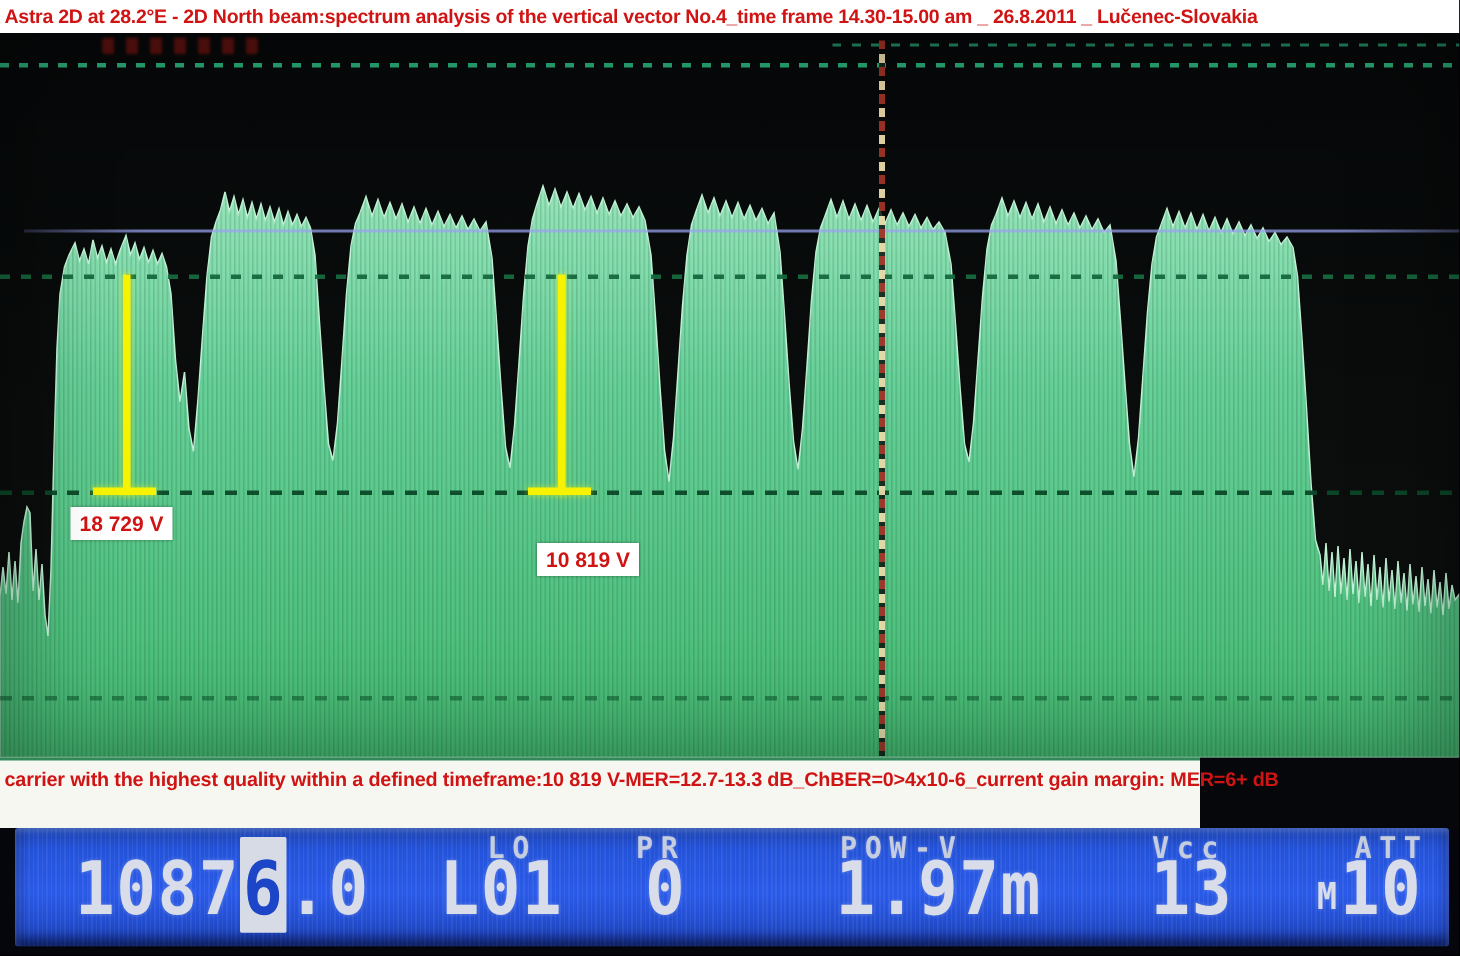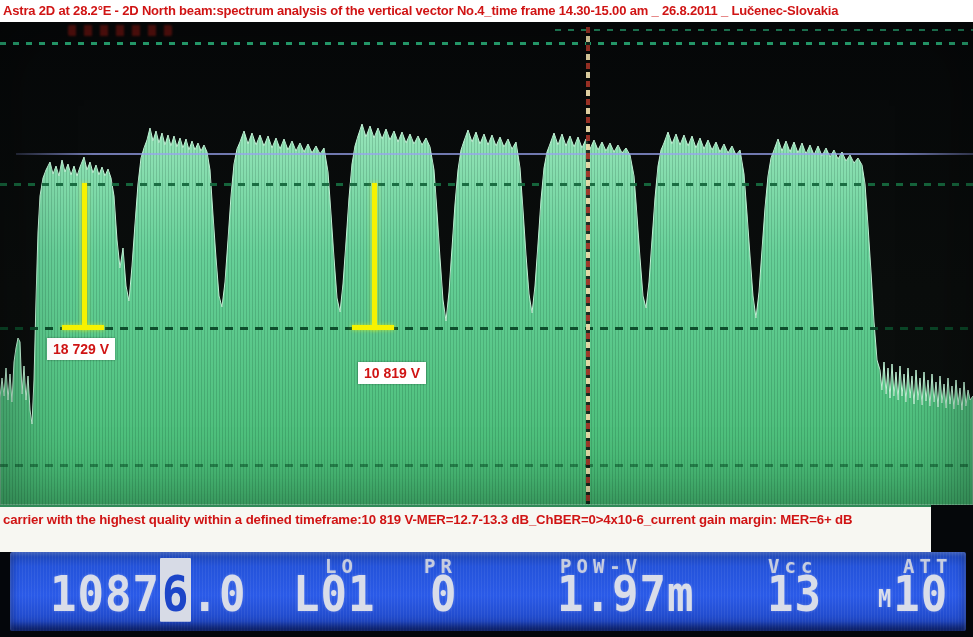--- a/index.html
+++ b/index.html
@@ -39,21 +39,21 @@
           filter:blur(1.1px);border-radius:2px;
           background:repeating-linear-gradient(90deg,rgba(130,22,16,.85) 0 8px,transparent 8px 16px);}
 
   
   .m-line{position:absolute;width:5px;background:#f6f200;box-shadow:0 0 4px rgba(250,245,0,.55);}
   .m-tick{position:absolute;height:5px;background:#f6f200;box-shadow:0 0 4px rgba(250,245,0,.55);}
   .m-label{position:absolute;background:#ffffff;color:#d01414;font-weight:bold;font-size:14px;
            padding:3px 6px;white-space:nowrap;box-shadow:0 0 2px rgba(0,0,0,.4);}
 
   
-  .annotations{position:absolute;left:0;top:505px;width:931px;height:45px;background:#f7f7f2;
+  .annotations{position:absolute;left:0;top:505px;width:800px;height:45px;background:#f7f7f2;
            border-top:2px solid #2f8a57;}
   .ann-line{white-space:nowrap;font-weight:bold;font-size:13.2px;letter-spacing:-0.12px;
            color:#d01414;line-height:17px;padding-left:3px;}
   .ann-line:first-child{margin-top:4px;}
 
   
   .bottom{position:absolute;left:0;top:552px;width:973px;height:85px;background:#04060b;}
   .lcd{position:absolute;left:10px;right:7px;top:0;height:79px;border-radius:2px;
        background:
          repeating-linear-gradient(90deg,rgba(255,255,255,.06) 0 1px,transparent 1px 3px),

